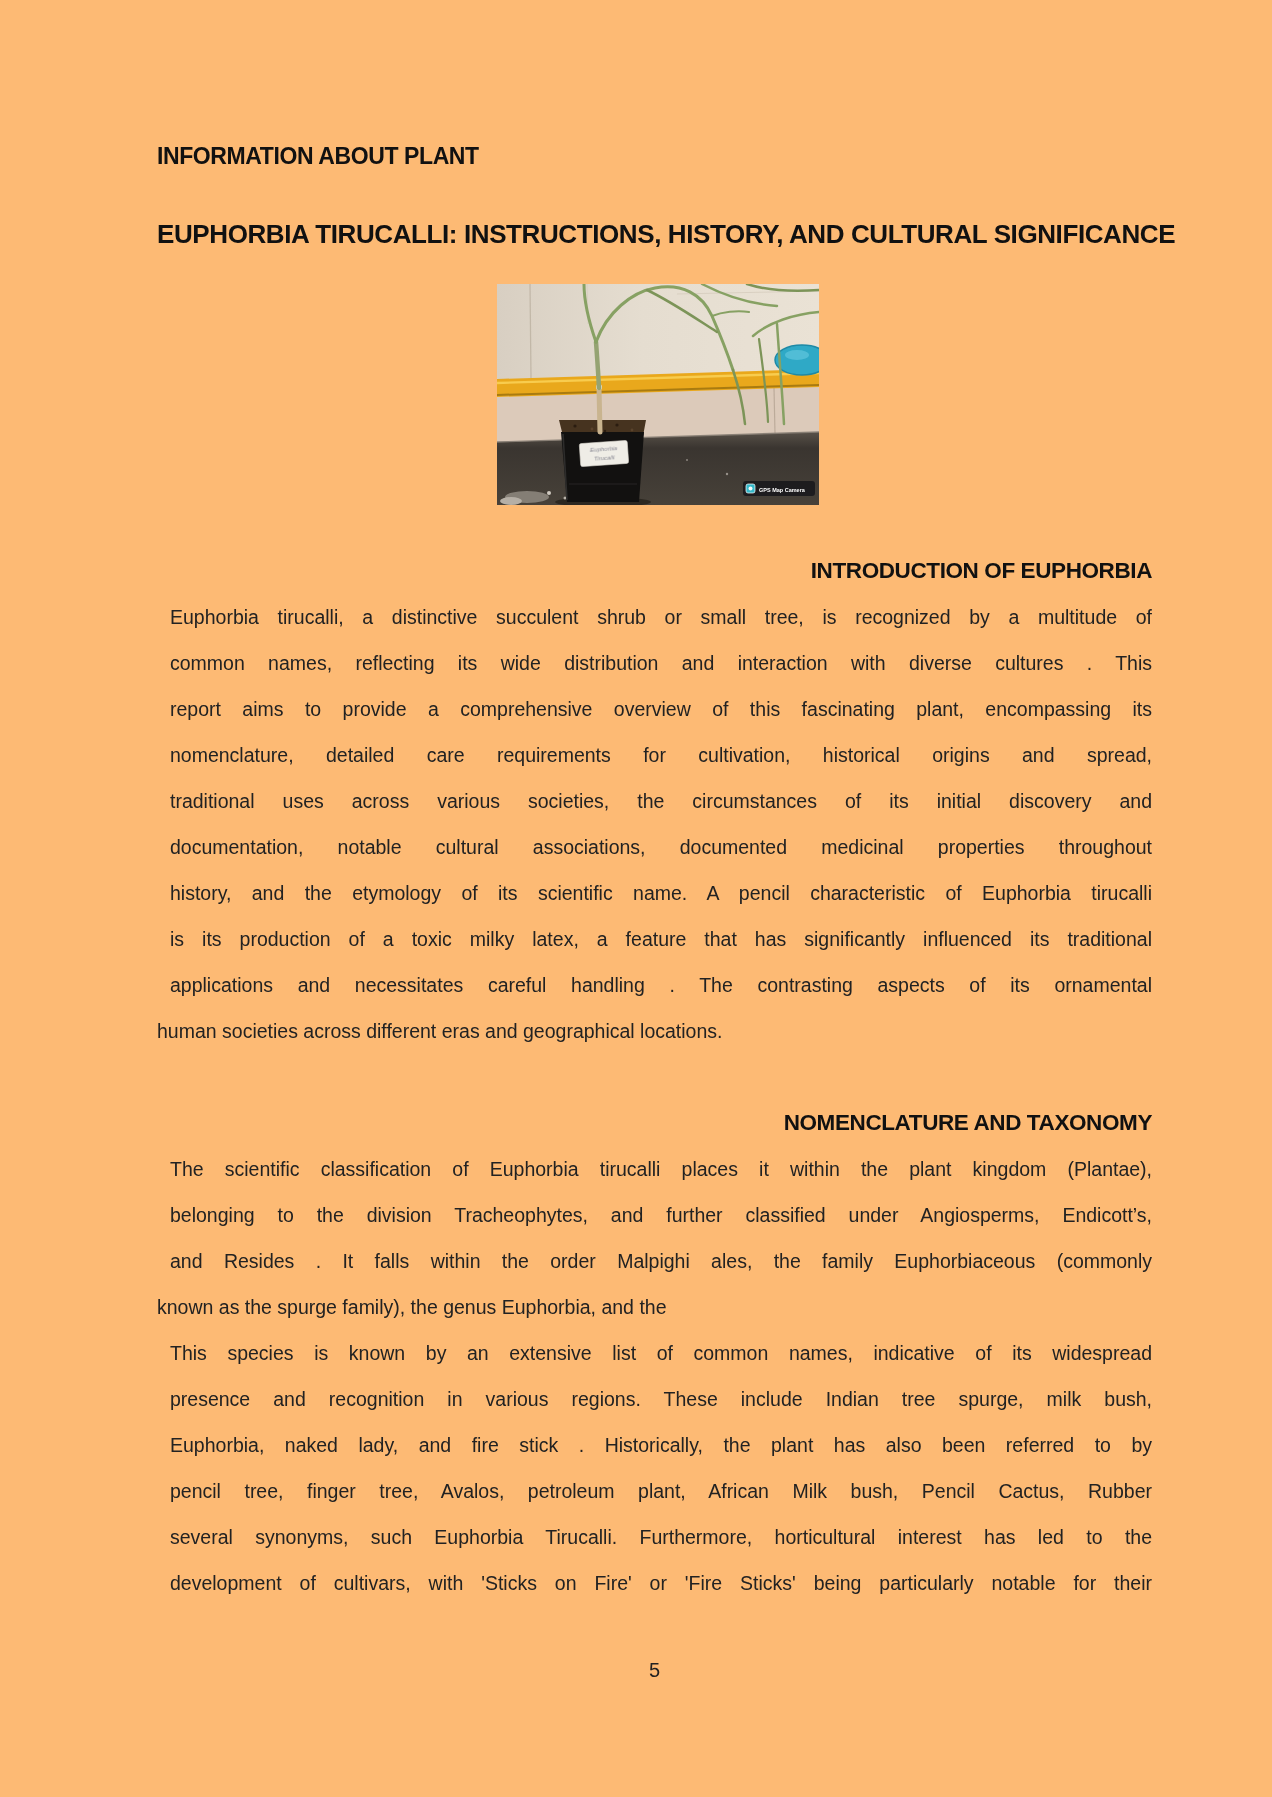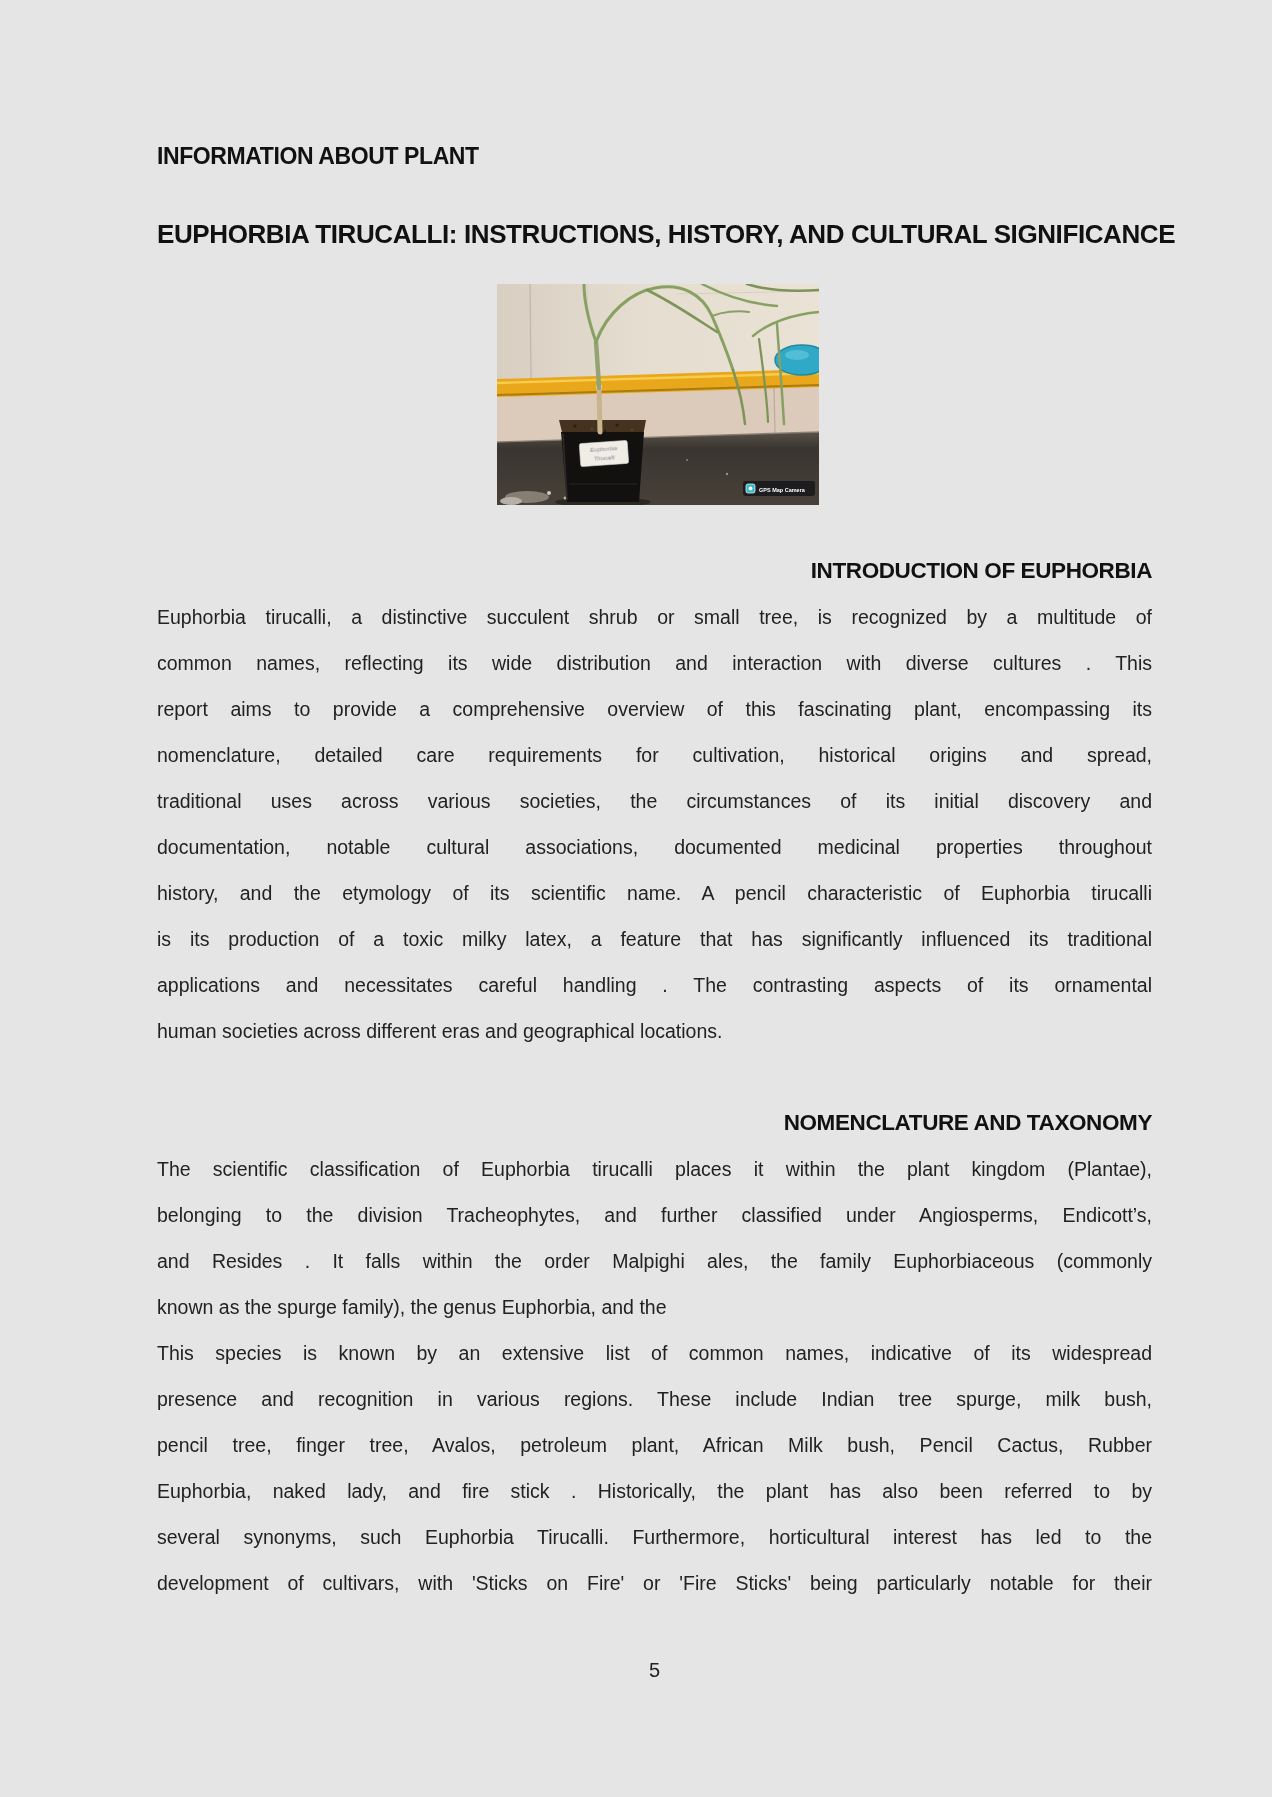--- a/index.html
+++ b/index.html
@@ -1,20 +1,20 @@
 <!DOCTYPE html>
 <html><head>
 <meta charset="utf-8">
 <style>
   html,body{margin:0;padding:0;background:#ffffff;}
   .page{
     position:relative;
     width:1272px;
     height:1797px;
-    background:#e5e5e5;
+    background:#fdba74;
     font-family:"Liberation Sans", sans-serif;
     color:#1f1f1f;
     overflow:hidden;
   }
   .doc-title{
     position:absolute;
     left:157px; top:140px;
     width:1000px;
     font-size:23px; font-weight:700; letter-spacing:-0.4px;
     color:#111; white-space:nowrap; line-height:32px;
@@ -36,21 +36,21 @@
     position:absolute;
     left:157px; top:548px;
     width:995px;
   }
   .row{display:block; height:46px; line-height:46px; overflow:visible;}
   .row.line{
     font-size:19.5px;
     color:#222;
     text-align:justify;
   }
-  .row.line.stretch{ text-align-last:justify; }
+  .row.line.stretch{ text-align-last:justify;margin-left:13px; }
   .row.heading{
     font-size:22.5px; font-weight:700; letter-spacing:-0.4px;
     color:#111; text-align:right; white-space:nowrap;
   }
   .row.spacer{height:46px;}
   .page-number{
     position:absolute;
     left:157px; top:1654px;
     width:995px; height:32px;
     line-height:32px;
@@ -161,21 +161,21 @@
       <div class="row line stretch">applications and necessitates careful handling . The contrasting aspects of its ornamental</div>
       <div class="row line">human societies across different eras and geographical locations.</div>
       <div class="row spacer"></div>
       <div class="row heading">NOMENCLATURE AND TAXONOMY</div>
       <div class="row line stretch">The scientific classification of Euphorbia tirucalli places it within the plant kingdom (Plantae),</div>
       <div class="row line stretch">belonging to the division Tracheophytes, and further classified under Angiosperms, Endicott’s,</div>
       <div class="row line stretch">and Resides . It falls within the order Malpighi ales, the family Euphorbiaceous (commonly</div>
       <div class="row line">known as the spurge family), the genus Euphorbia, and the</div>
       <div class="row line stretch">This species is known by an extensive list of common names, indicative of its widespread</div>
       <div class="row line stretch">presence and recognition in various regions. These include Indian tree spurge, milk bush,</div>
+      <div class="row line stretch">Euphorbia, naked lady, and fire stick . Historically, the plant has also been referred to by</div>
       <div class="row line stretch">pencil tree, finger tree, Avalos, petroleum plant, African Milk bush, Pencil Cactus, Rubber</div>
-      <div class="row line stretch">Euphorbia, naked lady, and fire stick . Historically, the plant has also been referred to by</div>
       <div class="row line stretch">several synonyms, such Euphorbia Tirucalli. Furthermore, horticultural interest has led to the</div>
       <div class="row line stretch">development of cultivars, with 'Sticks on Fire' or 'Fire Sticks' being particularly notable for their</div>
     </div>
 
   <div class="page-number">5</div>
 
 </div>
 
 </body></html>

